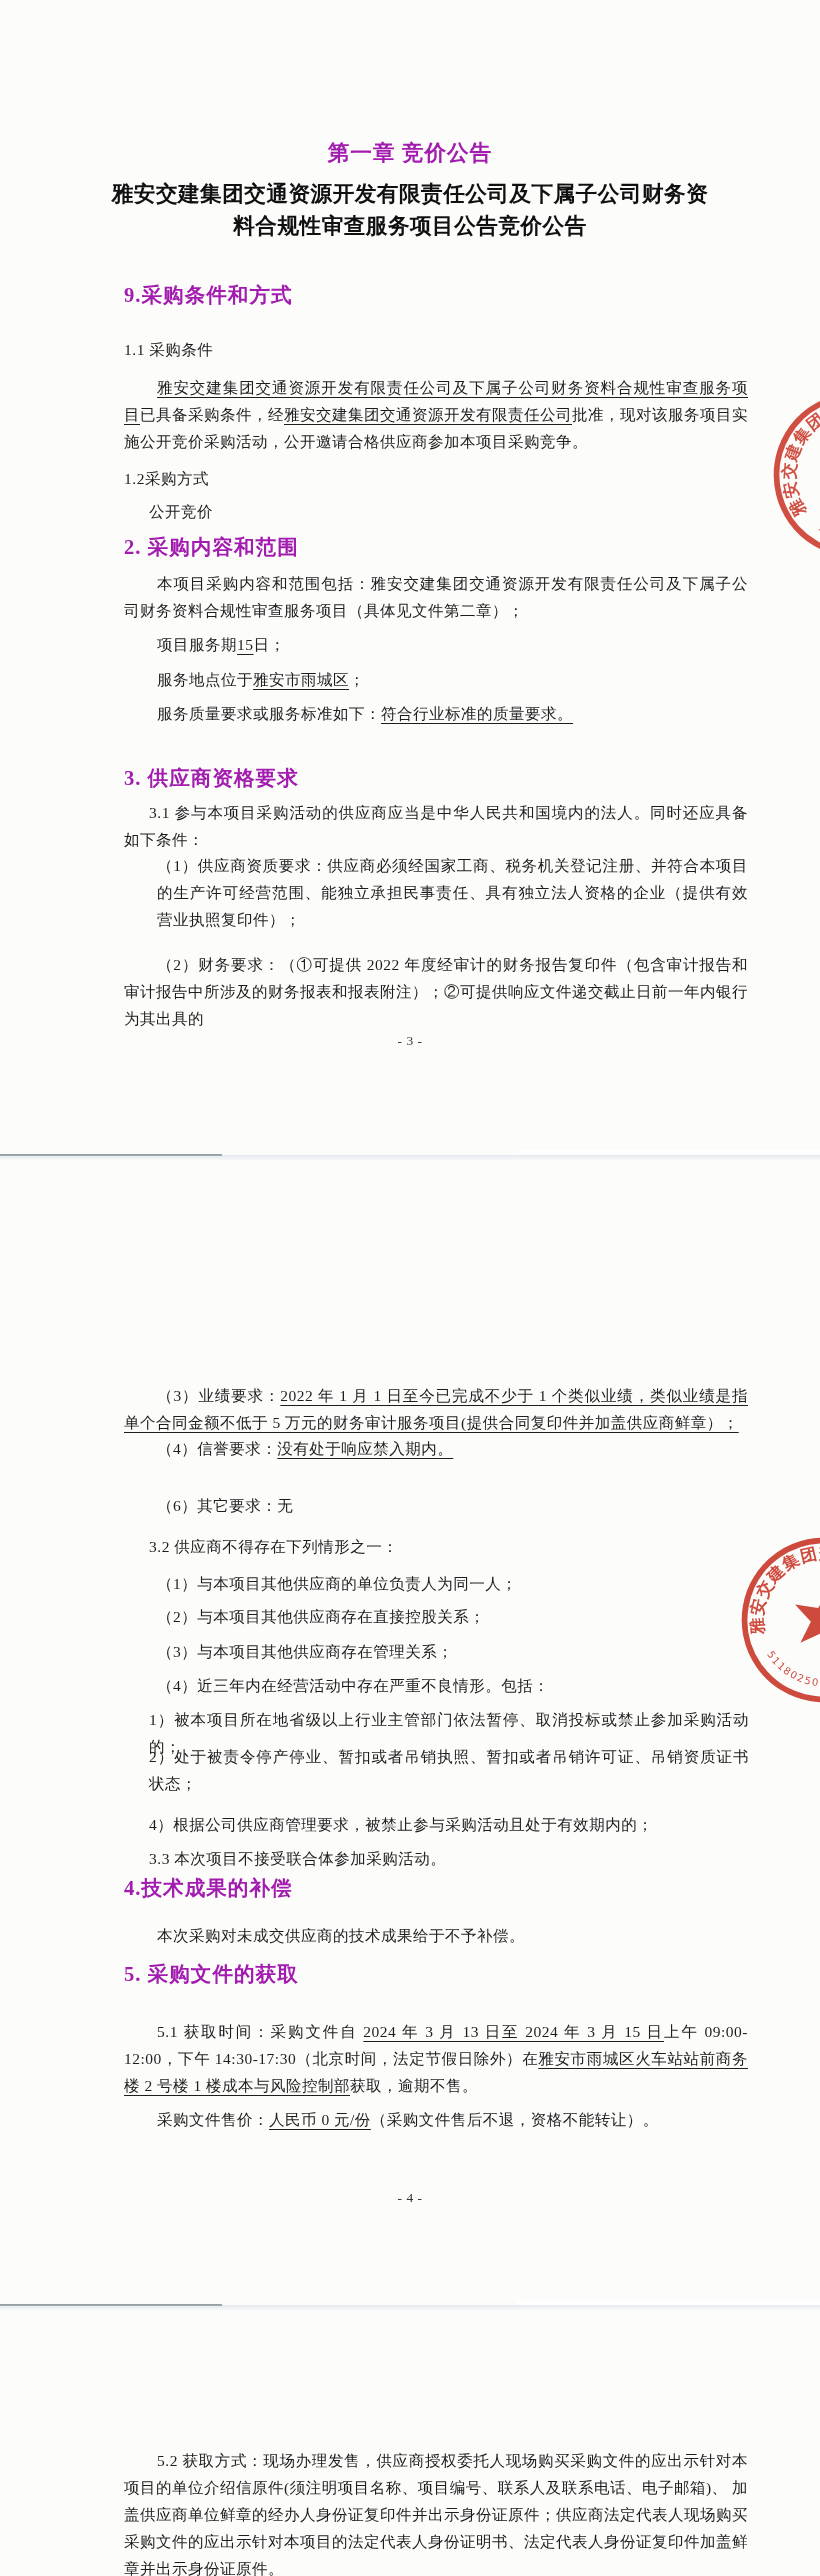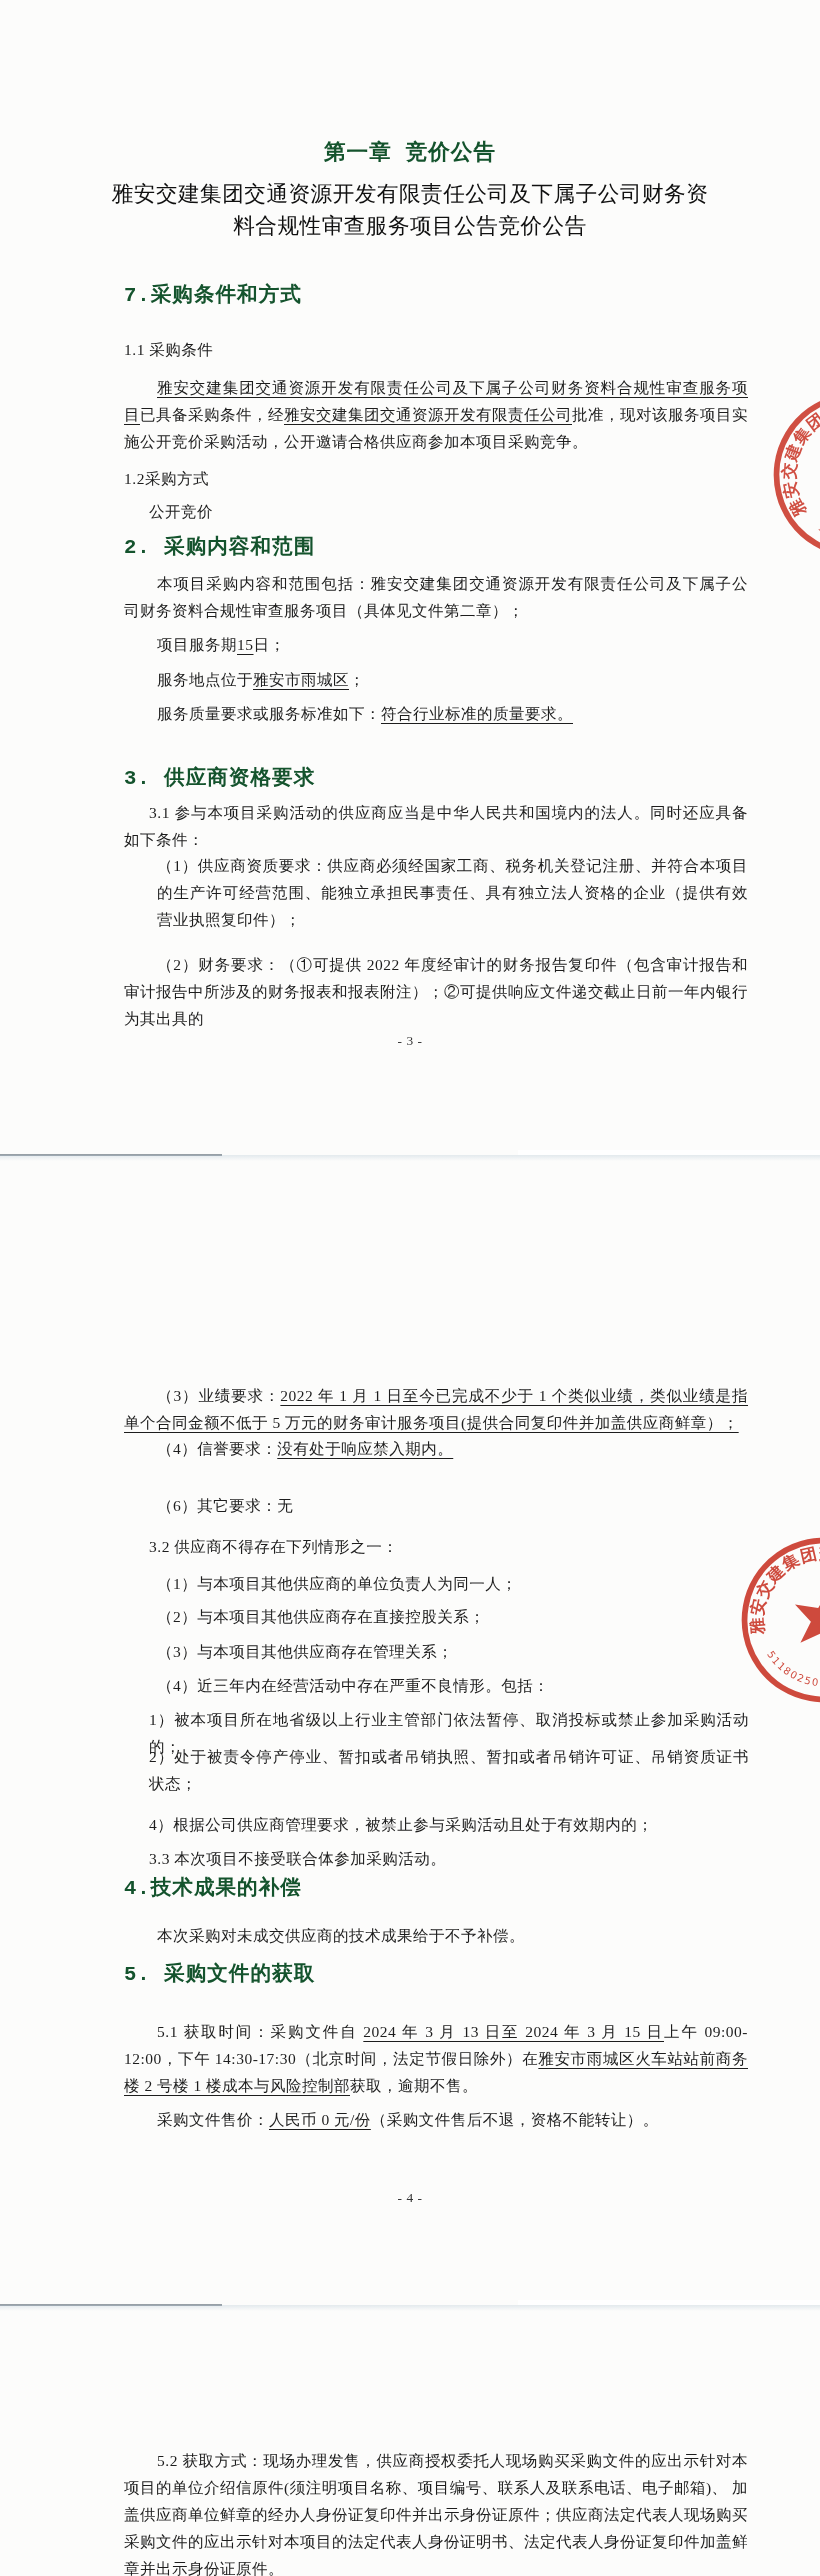--- a/index.html
+++ b/index.html
@@ -5,23 +5,23 @@
   html,body{margin:0;padding:0;background:#d9d9d9;}
   .page{position:relative;width:820px;height:3462px;background:#fcfcfb;overflow:hidden;
         font-family:"Liberation Serif","DejaVu Serif",serif;color:#1d1d1d;}
   .blk{position:absolute;font-size:15.5px;line-height:27px;letter-spacing:0.5px;}
   .col{left:124px;width:624px;text-align:justify;}
   .indent{text-indent:33px;}
   .indent-sm{text-indent:25px;}
   .hang{padding-left:33px;width:591px;}
   .sub{padding-left:25px;width:600px;}
   .center{left:0;width:820px;text-align:center;}
-  .heading{font-family:Liberation Mono, monospace;font-weight:bold;
-           font-size:20.6px;letter-spacing:1px;color:#14532d;}
-  .doctitle{font-family:"DejaVu Sans","Liberation Sans",sans-serif;font-weight:normal;
+  .heading{font-family:Liberation Serif, serif;font-weight:bold;
+           font-size:20.6px;letter-spacing:1px;color:#a21caf;}
+  .doctitle{font-family:"DejaVu Sans","Liberation Sans",sans-serif;font-weight:bold;
             font-size:21.6px;letter-spacing:0.5px;color:#101010;}
   .u{text-decoration:underline;text-underline-offset:3.6px;text-decoration-thickness:1px;}
   .b{font-weight:bold;}
   .footer{font-size:13.4px;color:#333;}
   
   .break{position:absolute;left:0;width:820px;height:8.2px;}
   .break .band{position:absolute;left:0;top:2.1px;width:100%;height:6.2px;
       background:linear-gradient(to bottom,rgba(168,190,205,0.30),rgba(168,190,205,0));}
   .break .lineL{position:absolute;left:0;top:1px;width:222px;height:1.5px;background:#98a0a6;}
   .break .whiteR{position:absolute;left:518px;top:-3.1px;width:302px;height:4.6px;background:#ffffff;}
@@ -30,21 +30,21 @@
 </style>
 </head>
 <body>
 
 <div class="page">
 
   <div class="blk center heading" style="top:140px;font-size:21.6px">第一章  竞价公告</div>
   <div class="blk center doctitle" style="top:180px">雅安交建集团交通资源开发有限责任公司及下属子公司财务资</div>
   <div class="blk center doctitle" style="top:212px">料合规性审查服务项目公告竞价公告</div>
 
-  <div class="blk heading" style="top:282px;left:124px">7.采购条件和方式</div>
+  <div class="blk heading" style="top:282px;left:124px">9.采购条件和方式</div>
   <div class="blk col" style="top:336px">1.1 采购条件</div>
   <div class="blk col indent" style="top:374px"><span class="u">雅安交建集团交通资源开发有限责任公司及下属子公司财务资料合规性审查服务项目</span><span>已具备采购条件，经</span><span class="u">雅安交建集团交通资源开发有限责任公司</span><span>批准，现对该服务项目实施公开竞价采购活动，公开邀请合格供应商参加本项目采购竞争。</span></div>
   <div class="blk col" style="top:465px">1.2采购方式</div>
   <div class="blk" style="top:498px;left:149px">公开竞价</div>
 
   <div class="blk heading" style="top:534px;left:124px">2. 采购内容和范围</div>
   <div class="blk col indent" style="top:570px">本项目采购内容和范围包括：雅安交建集团交通资源开发有限责任公司及下属子公司财务资料合规性审查服务项目（具体见文件第二章）；</div>
   <div class="blk col indent" style="top:631px"><span>项目服务期</span><span class="u">15</span><span>日；</span></div>
   <div class="blk col indent" style="top:666px"><span>服务地点位于</span><span class="u">雅安市雨城区</span><span>；</span></div>
   <div class="blk col indent" style="top:700px"><span>服务质量要求或服务标准如下：</span><span class="u">符合行业标准的质量要求。</span></div>

